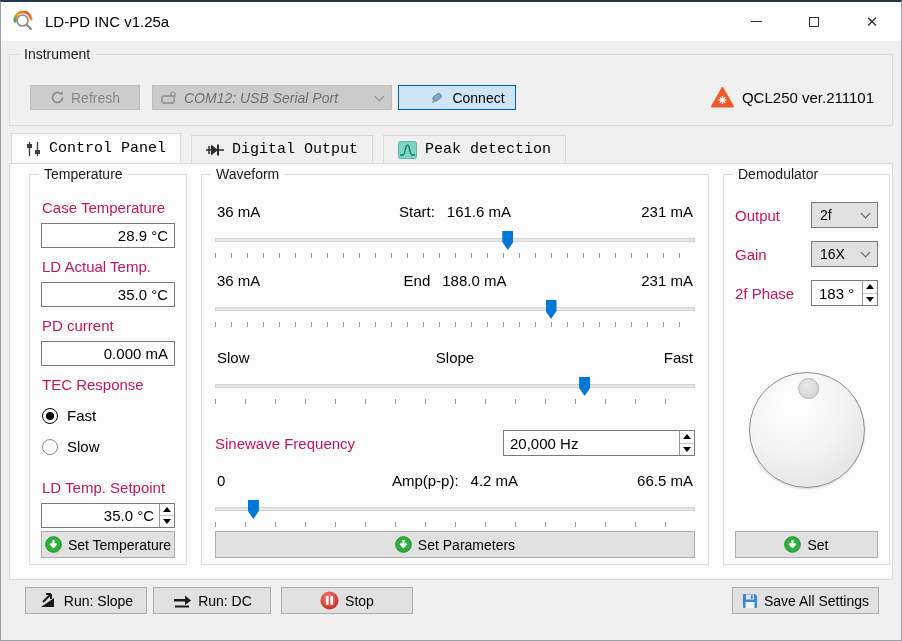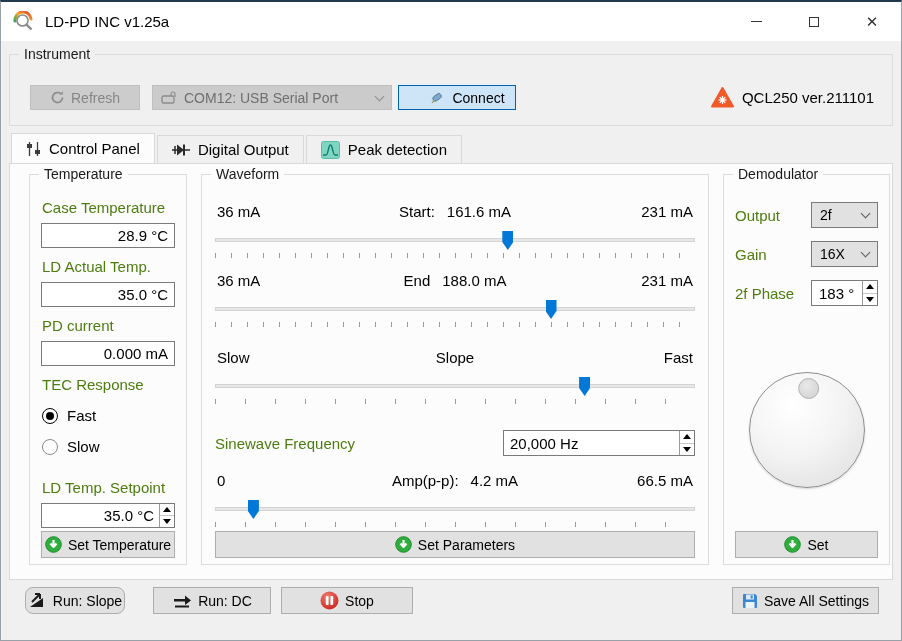--- a/index.html
+++ b/index.html
@@ -50,44 +50,44 @@
     width: 118px; height: 25px; background: #cde5f7; border: 1px solid #0063b1;
     margin-left: 6px; font-size: 14px; gap: 7px; padding-left: 20px;
   }
   .device-info { margin-left: auto; display: flex; align-items: center; gap: 8px; font-size: 15px; color: #000; }
   
   .combo {
     display: flex; align-items: center; font-size: 14px;
     border: 1px solid #7a7a7a; background: #e1e1e1; padding: 0 8px; position: relative;
   }
   .combo.disabled { background: #cbcbcb; border-color: #bfbfbf; color: #6f6f6f; }
-  .combo-port { width: 240px; height: 25px; margin-left: 12px; gap: 7px; }
+  .combo-port { width: 240px; height: 25px; margin-left: 12px; gap: 7px; font-style: italic; }
   .chev {
     width: 7px; height: 7px; border-right: 1px solid #5a5a5a; border-bottom: 1px solid #5a5a5a;
     transform: rotate(45deg); margin-left: auto; margin-top: -3px;
   }
   .combo.disabled .chev { border-color: #8d8d8d; }
   
   .tabs { position: absolute; left: 10px; top: 133px; display: flex; }
   .tab {
     height: 28px; display: flex; align-items: center; gap: 8px; padding: 8px 14px;
     font-size: 15px; border: 1px solid #d9d9d9; border-bottom: none;
-    background: #f0f0f0; margin-right: 2px; position: relative;
+    background: #f0f0f0; margin-right: 10px; position: relative; font-family: Liberation Mono, monospace;
   }
   .tab.active { background: #fcfcfc; height: 30px; margin-top: -2px; z-index: 3; }
   .tabpage {
     position: absolute; left: 8px; top: 161px; width: 884px; height: 417px;
     background: #fcfcfc; border: 1px solid #d9d9d9; z-index: 2;
   }
   
   #temperature { left: 19px; top: 10px; width: 158px; height: 391px; background: #fcfcfc; }
   #waveform    { left: 191px; top: 10px; width: 508px; height: 391px; background: #fcfcfc; }
   #demodulator { left: 713px; top: 10px; width: 167px; height: 391px; background: #fcfcfc; }
   .panel-inner { padding: 14px 11px 0 11px; }
-  .field-label { font-size: 15px; color: #4d7c0f; margin: 10px 1px 7px 1px; }
+  .field-label { font-size: 15px; color: #be185d; margin: 10px 1px 7px 1px; }
   .textfield {
     width: 100%; height: 25px; border: 1px solid #7a7a7a; background: #fff;
     font-family: "Liberation Sans", sans-serif; font-size: 15px; color: #000;
     text-align: right; padding: 0 6px;
   }
   .spin-wrap { position: relative; width: 100%; }
   .spin-wrap .textfield { padding-right: 20px; }
   .spinner {
     position: absolute; right: 1px; top: 1px; bottom: 1px; width: 15px;
     border-left: 1px solid #9a9a9a; display: flex; flex-direction: column;
@@ -139,21 +139,21 @@
     box-shadow: 0 1px 2px rgba(0,0,0,0.15);
   }
   .knob-indicator {
     position: absolute; left: 50%; top: 5px; transform: translateX(-42%);
     width: 21px; height: 21px; border-radius: 50%;
     background: radial-gradient(circle at 40% 35%, #e9e9e9, #cfcfcf);
     border: 1px solid #b0b0b0;
   }
   
   .footer { position: absolute; left: 0; right: 0; top: 585px; height: 32px; }
-  .btn-run-slope { position: absolute; left: 24px; width: 100px; height: 27px; border-radius: 8px; }
+  .btn-run-slope { position: absolute; left: 24px; width: 122px; height: 27px; }
   .btn-run-dc    { position: absolute; left: 152px; width: 118px; height: 27px; }
   .btn-stop      { position: absolute; left: 280px; width: 132px; height: 27px; }
   .btn-save      { position: absolute; right: 22px; width: 147px; height: 27px; }
   .icon { flex: none; display: inline-flex; }
 </style>
 </head>
 <body>
 
 <div class="window">
 

